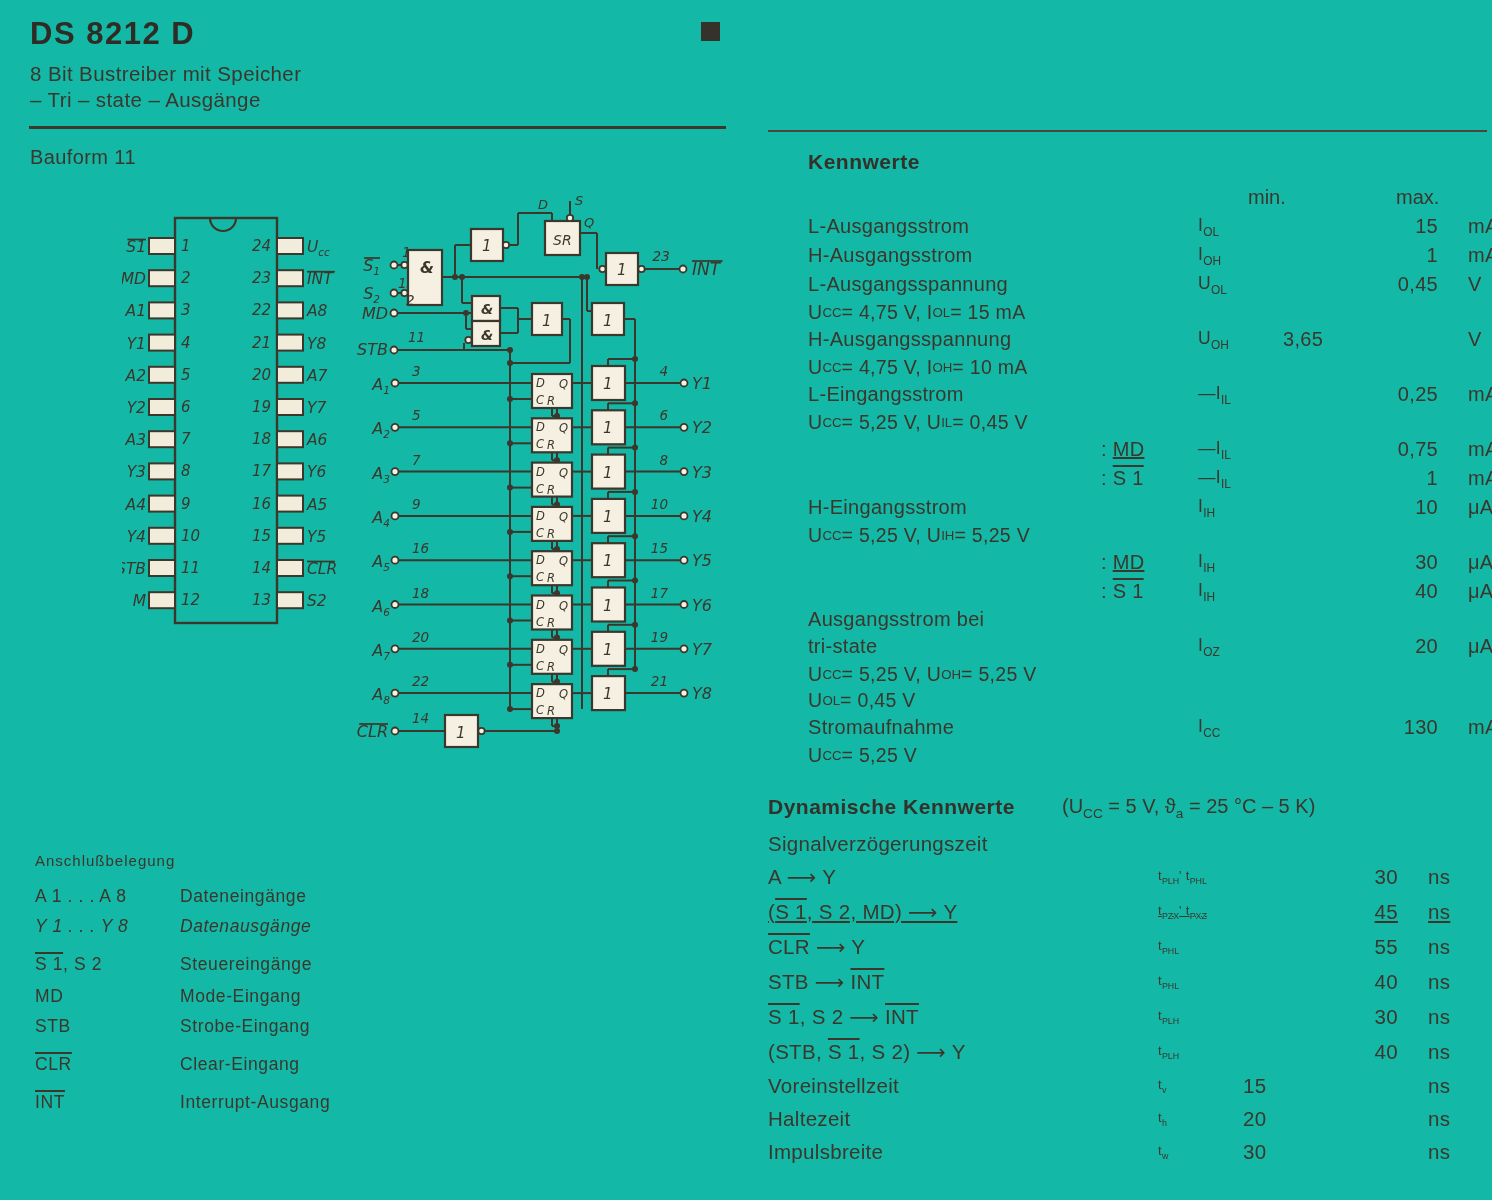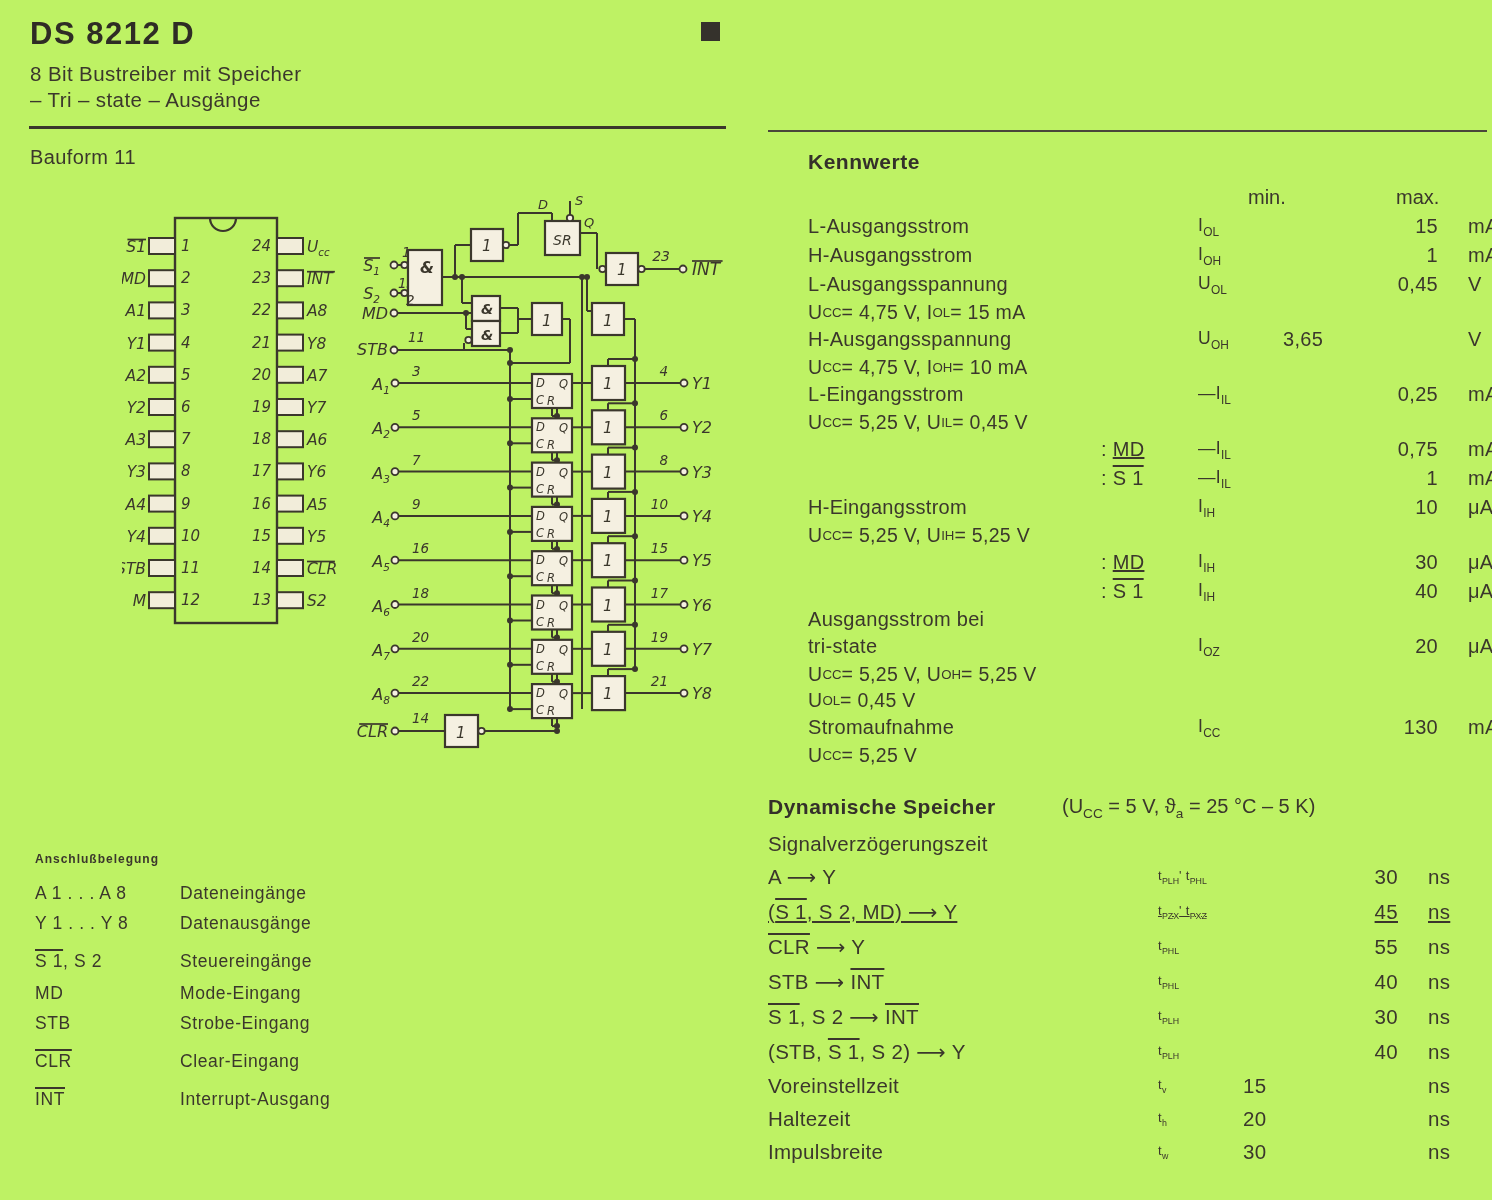--- a/index.html
+++ b/index.html
@@ -1,37 +1,37 @@
 <!DOCTYPE html>
 <html><head>
 <meta charset="utf-8">
 <style>
   html,body{margin:0;padding:0;}
   .page{
     position:relative; width:1492px; height:1200px;
-    background:#bef264; overflow:hidden;
+    background:#14b8a6; overflow:hidden;
     font-family:"Liberation Sans","DejaVu Sans",sans-serif;
     color:#3b372c;
   }
   .title{position:absolute; left:30px; top:16px; font-size:31px; font-weight:bold;
          letter-spacing:1.5px; color:#2f2c25;}
   .sub1{position:absolute; left:30px; top:62px; font-size:20.5px; letter-spacing:.4px;}
   .sub2{position:absolute; left:30px; top:88px; font-size:20.5px; letter-spacing:.4px;}
   .regmark{position:absolute; left:701px; top:22px; width:19px; height:19px; background:#35322c;}
   .rule-left{position:absolute; left:29px; top:126px; width:697px; height:3px; background:#3b372c;}
   .rule-right{position:absolute; left:768px; top:130px; width:719px; height:2px; background:#4a463a;}
   .bauform{position:absolute; left:30px; top:146px; font-size:20px; letter-spacing:.4px;}
 
   svg text{fill:#3b372c;}
   #pinout{position:absolute; left:122px; top:205px;}
   #schematic{position:absolute; left:350px; top:193px;}
 
   
   #anschluss{position:absolute; left:35px; top:852px; width:420px;}
-  .a-head{font-size:12px; letter-spacing:1px; font-weight:700;}
+  .a-head{font-size:15px; letter-spacing:1px; font-weight:400;}
   .arow{display:flex; font-size:17.5px; letter-spacing:.6px; font-weight:500; height:24px; align-items:flex-end;}
   .asig{width:145px;}
   .adesc{flex:1;}
 
   
   #kenn{position:absolute; left:808px; top:150px; width:724px;}
   #dyn{position:absolute; left:768px; top:795px; width:724px;}
   .k-head{font-size:21px; font-weight:bold; letter-spacing:.5px; color:#34302a; height:26px;}
   .k-colhead{position:relative; height:26px; margin-top:10px; font-size:20px;}
   .k-colhead .minh{position:absolute; left:440px;}
@@ -439,21 +439,21 @@
       <circle cx="207" cy="538" r="3" fill="#3b372c"></circle>
     </svg>
 
   <div id="anschluss">
     <div class="a-head">Anschlußbelegung</div>
     <div id="a-rows">
         <div class="arow" style="margin-top: 14px; justify-content: space-between;">
           <span class="asig">A 1 . . . A 8</span>
           <span class="adesc">Dateneingänge</span>
         </div>
-        <div class="arow" style="margin-top: 6px;">
+        <div class="arow" style="margin-top: 6px; font-style: italic;">
           <span class="asig">Y 1 . . . Y 8</span>
           <span class="adesc">Datenausgänge</span>
         </div>
         <div class="arow" style="margin-top: 14px;">
           <span class="asig"><span class="ovl">S 1</span>, S 2</span>
           <span class="adesc">Steuereingänge</span>
         </div>
         <div class="arow" style="margin-top: 8px;">
           <span class="asig">MD</span>
           <span class="adesc">Mode-Eingang</span>
@@ -576,21 +576,21 @@
           <span class="min"></span>
           <span class="max">130</span>
           <span class="unit">mA</span>
         </div>
         <div class="kcond">U<sub>CC</sub>= 5,25 V</div>
       </div>
   </div>
 
   <div id="dyn">
     <div class="d-headrow">
-      <span class="d-head">Dynamische Speicher</span>
+      <span class="d-head">Dynamische Kennwerte</span>
       <span class="d-cond">(U<sub>CC</sub> = 5 V,  ϑ<sub>a</sub> = 25 °C – 5 K)</span>
     </div>
     <div id="d-rows">
         <div class="drow" style="height: 30px;">
           <span class="lab">Signalverzögerungszeit</span>
           <span class="sym"></span>
           <span class="min"></span>
           <span class="max"></span>
           <span class="unit"></span>
         </div>

